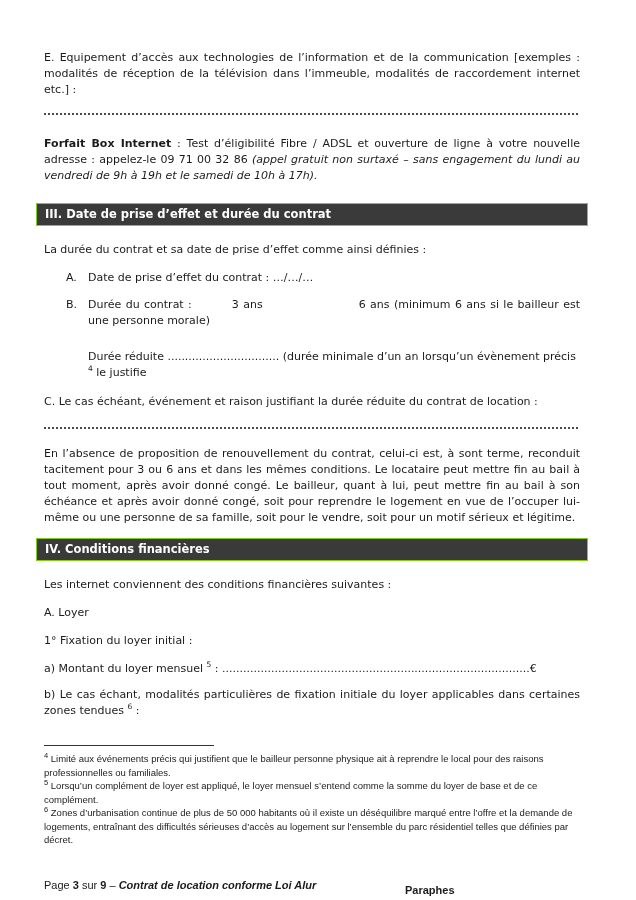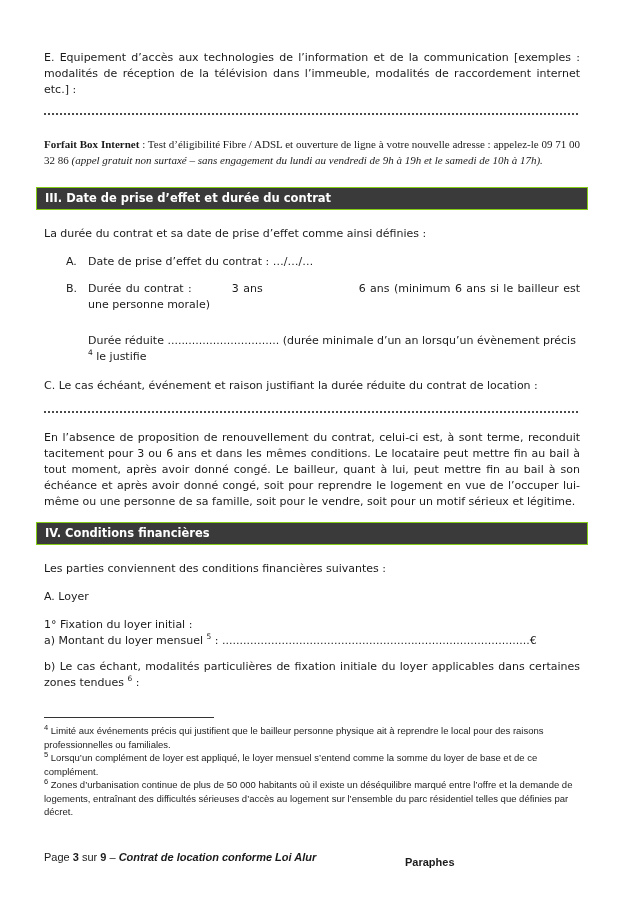--- a/index.html
+++ b/index.html
@@ -19,21 +19,21 @@
   .bi { font-weight: bold; font-style: italic; }
   sup { font-size: 7.5px; vertical-align: super; line-height: 0; }
 
   .dotted-rule {
     height: 2px;
     background: repeating-linear-gradient(90deg, #4a4a4a 0 2px, transparent 2px 4px);
   }
   .rule-1 { margin-top: 15px; }
   .rule-2 { margin-top: 17px; }
 
-  .forfait-para { margin-top: 21px; font-family: Liberation Serif, serif; }
+  .forfait-para { margin-top: 21px; }
 
   .sec-header {
     background: #3a3a3a;
     color: #ffffff;
     font-weight: bold;
     font-size: 11.5px;
     line-height: 14px;
     padding: 3px 8px 4px 8px;
     margin: 0 -8px;
     border: 1px solid #84cc16;
@@ -49,21 +49,21 @@
   .item-b { margin-top: 11px; }
   .opt-label { margin-right: 40px; }
   .opt-1 { margin-right: 96px; }
 
   .duree-reduite { padding-left: 44px; margin-top: 20px; }
   .item-c { margin-top: 13px; }
 
   .tacit { margin-top: 17px; }
 
   .simple-line { margin-top: 12px; }
-  .montant-line { }
+  .montant-line { margin-top: 12px; }
   .zones-para { margin-top: 10px; }
 
   .fn-rule {
     width: 170px;
     border: 0;
     border-top: 1.5px solid #333333;
     margin: 26px 0 6px 0;
   }
   .footnotes {
     font-family: "Liberation Sans", sans-serif;
@@ -113,21 +113,21 @@
   </p>
 
   <p class="item-c">C. Le cas échéant, événement et raison justifiant la durée réduite du contrat de location :</p>
 
   <div class="dotted-rule rule-2"></div>
 
   <p class="just tacit">En l’absence de proposition de renouvellement du contrat, celui-ci est, à sont terme, reconduit tacitement pour 3 ou 6 ans et dans les mêmes conditions. Le locataire peut mettre fin au bail à tout moment, après avoir donné congé. Le bailleur, quant à lui, peut mettre fin au bail à son échéance et après avoir donné congé, soit pour reprendre le logement en vue de l’occuper lui-même ou une personne de sa famille, soit pour le vendre, soit pour un motif sérieux et légitime.</p>
 
   <div class="sec-header sec4-header">IV. Conditions financières</div>
 
-  <p class="sec-intro">Les parties conviennent des conditions financières suivantes :</p>
+  <p class="sec-intro">Les internet conviennent des conditions financières suivantes :</p>
 
   <p class="simple-line">A. Loyer</p>
 
   <p class="simple-line">1° Fixation du loyer initial :</p>
 
   <p class="montant-line">
     <span>a) Montant du loyer mensuel </span><sup>5</sup><span> : </span><span>........................................................................................</span><span>€</span>
   </p>
 
   <p class="just zones-para">

